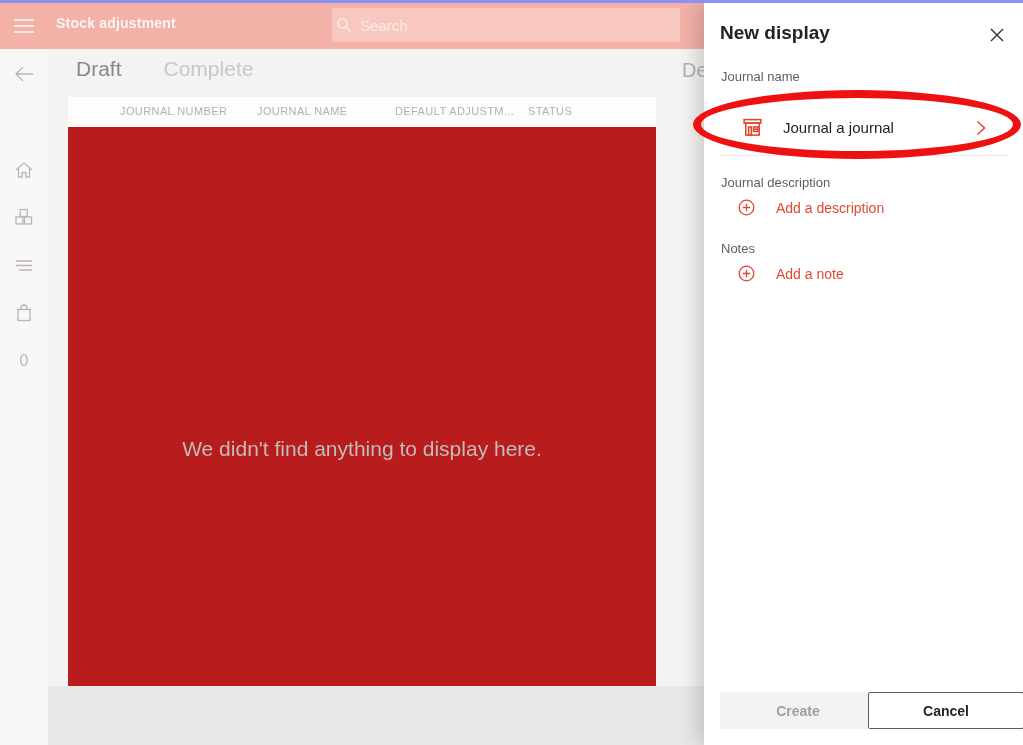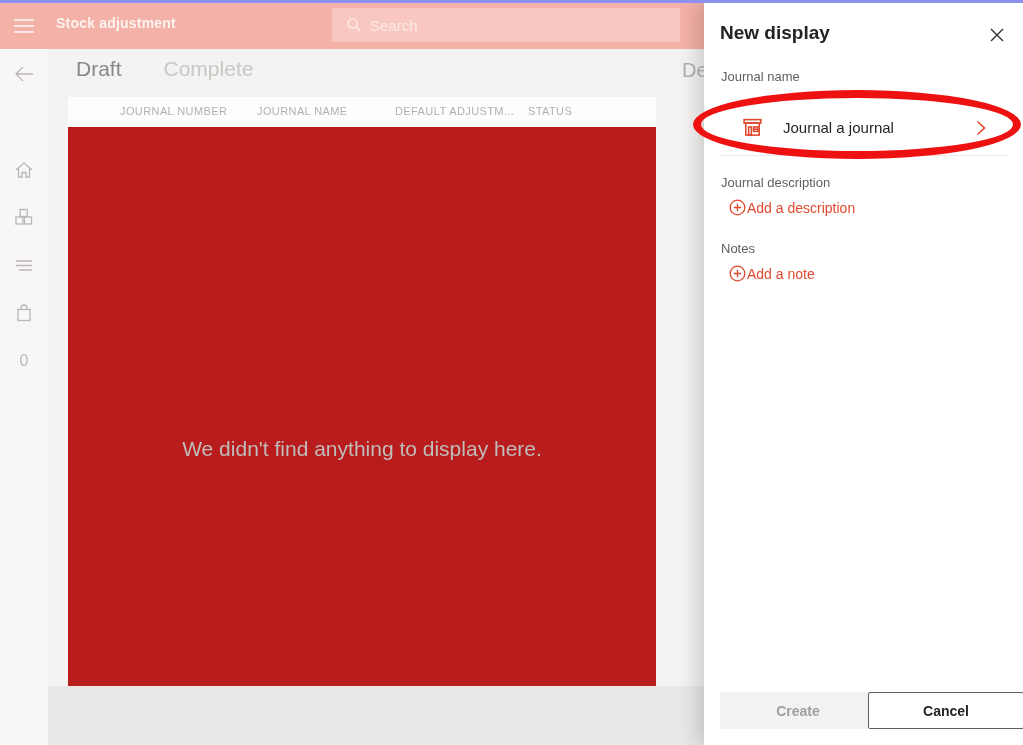--- a/index.html
+++ b/index.html
@@ -8,21 +8,21 @@
   #app { position: relative; width: 1023px; height: 745px; overflow: hidden; }
 
   
   .top-line { position: absolute; left: 0; top: 0; width: 1023px; height: 3px; background: #8e90f0; z-index: 20; }
 
   
   .header { position: absolute; left: 0; top: 3px; width: 704px; height: 46px; background: #f4b1a7; }
   .hamburger { position: absolute; left: 14px; top: 12px; width: 24px; height: 22px; display: flex; flex-direction: column; justify-content: center; gap: 4px; cursor: pointer; }
   .hamburger span { display: block; width: 20px; height: 2px; background: #fbe7e3; }
   .app-title { position: absolute; left: 56px; top: 12px; font-size: 14px; font-weight: 600; color: #fdf3f1; letter-spacing: .2px; }
-  .searchbox { position: absolute; left: 332px; top: 5px; width: 348px; height: 34px; background: #f8c8c0; border-radius: 2px; display: flex; align-items: center; padding-left: 14px; gap: 8px; cursor: text; }
+  .searchbox { position: absolute; left: 332px; top: 5px; width: 348px; height: 34px; background: #f8c8c0; border-radius: 2px; display: flex; align-items: center; padding-left: 4px; gap: 8px; cursor: text; }
   .searchbox .ph { font-size: 15px; color: #fceae6; }
 
   
   .sidebar { position: absolute; left: 0; top: 49px; width: 48px; height: 696px; background: #f8f7f6; z-index: 2; }
   .side-item { position: absolute; left: 0; width: 48px; height: 26px; display: flex; align-items: center; justify-content: center; cursor: pointer; }
   .side-item svg { stroke: #b9b7b5; fill: none; stroke-width: 1.3; }
   .cart-count { position: absolute; left: 0; width: 48px; text-align: center; font-size: 16px; color: #b9b7b5; cursor: pointer; }
 
   
   .main { position: absolute; left: 48px; top: 49px; width: 656px; height: 696px; background: #f4f3f2; overflow: hidden; }
@@ -43,21 +43,21 @@
   .panel-title { position: absolute; left: 16px; top: 19px; font-size: 19px; font-weight: 700; color: #242322; }
   .close-btn { position: absolute; right: 14px; top: 20px; width: 24px; height: 24px; display: flex; align-items: center; justify-content: center; cursor: pointer; }
   .field-label { position: absolute; left: 17px; font-size: 13px; color: #605e5c; }
   .lbl-name { top: 66px; }
   .choose-row { position: absolute; left: 16px; top: 96px; width: 288px; height: 57px; border-bottom: 1px solid #edebe9; display: flex; align-items: center; cursor: pointer; background: #fff; }
   .choose-row .jicon { margin-left: 22px; }
   .choose-row .jlabel { margin-left: 20px; font-size: 15px; font-weight: 500; color: #201f1e; }
   .choose-row .chev { position: absolute; right: 22px; top: 21px; }
   .lbl-desc { top: 172px; }
   .lbl-notes { top: 238px; }
-  .add-link { position: absolute; left: 25px; display: flex; align-items: center; gap: 1px; cursor: pointer; }
+  .add-link { position: absolute; left: 34px; display: flex; align-items: center; gap: 21px; cursor: pointer; }
   .add-link .txt { font-size: 14px; color: #e0492f; }
   .link-desc { top: 196px; }
   .link-note { top: 262px; }
   .btn { position: absolute; top: 689px; width: 156px; height: 37px; font-size: 14px; font-weight: 600; border-radius: 2px; display: flex; align-items: center; justify-content: center; cursor: pointer; }
   .btn-create { left: 16px; background: #f3f2f1; color: #a19f9d; border: none; }
   .btn-cancel { left: 164px; background: #ffffff; color: #252423; border: 1px solid #605e5c; }
 
   
   .annot-ellipse { position: absolute; left: 693px; top: 90px; width: 328px; height: 69px; border: 8px solid #ee1111; border-radius: 50%; z-index: 60; pointer-events: none; }
 </style>

